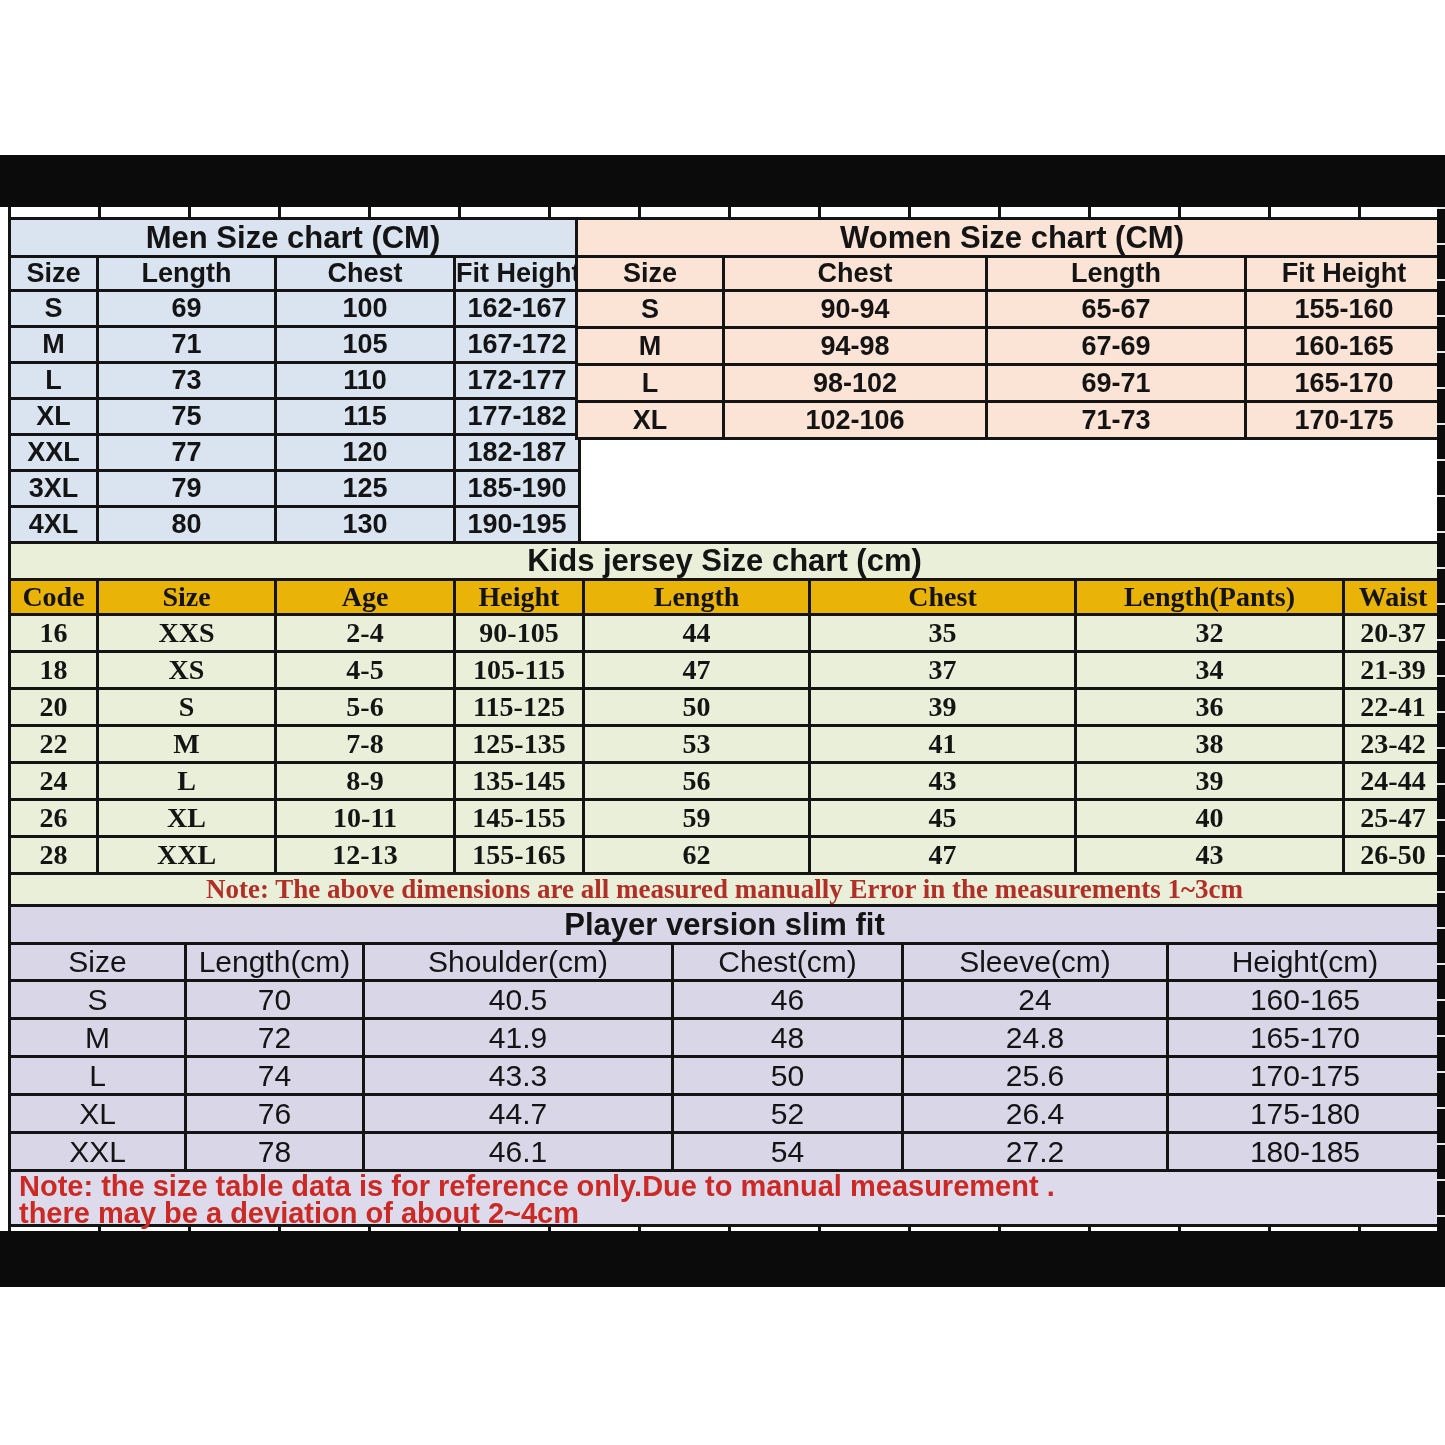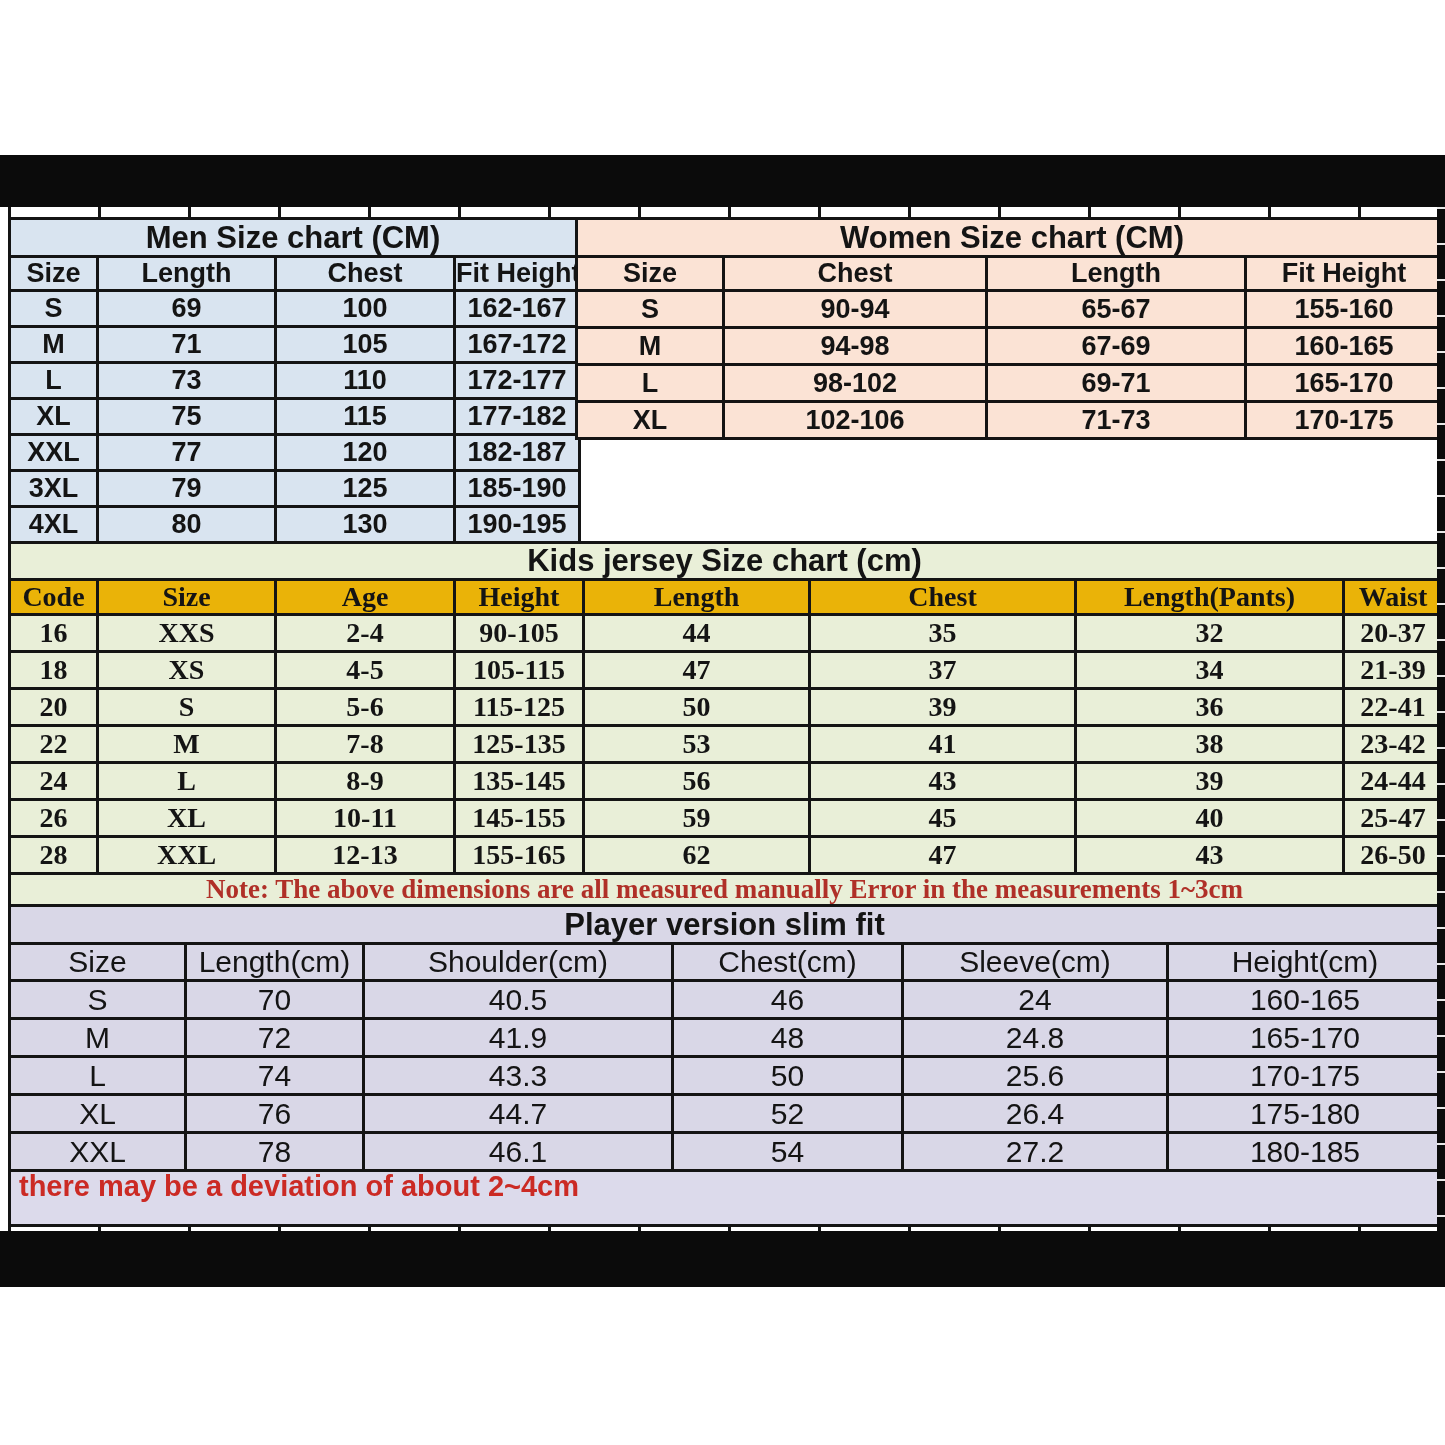--- a/index.html
+++ b/index.html
@@ -339,20 +339,21 @@
               <td>46.1</td>
               <td>54</td>
               <td>27.2</td>
               <td>180-185</td>
             </tr>
           </tbody>
         </table>
     </div>
 
     <div class="footer-note">
+      <div>Note:  the size table data is for reference only.Due to manual measurement .</div>
       <div>there may be a deviation of about 2~4cm</div>
     </div>
 
     <div class="clip-strip bot"></div>
 
   </div>
 
   <div class="band bottom"></div>
   <div class="right-strip"></div>
 

